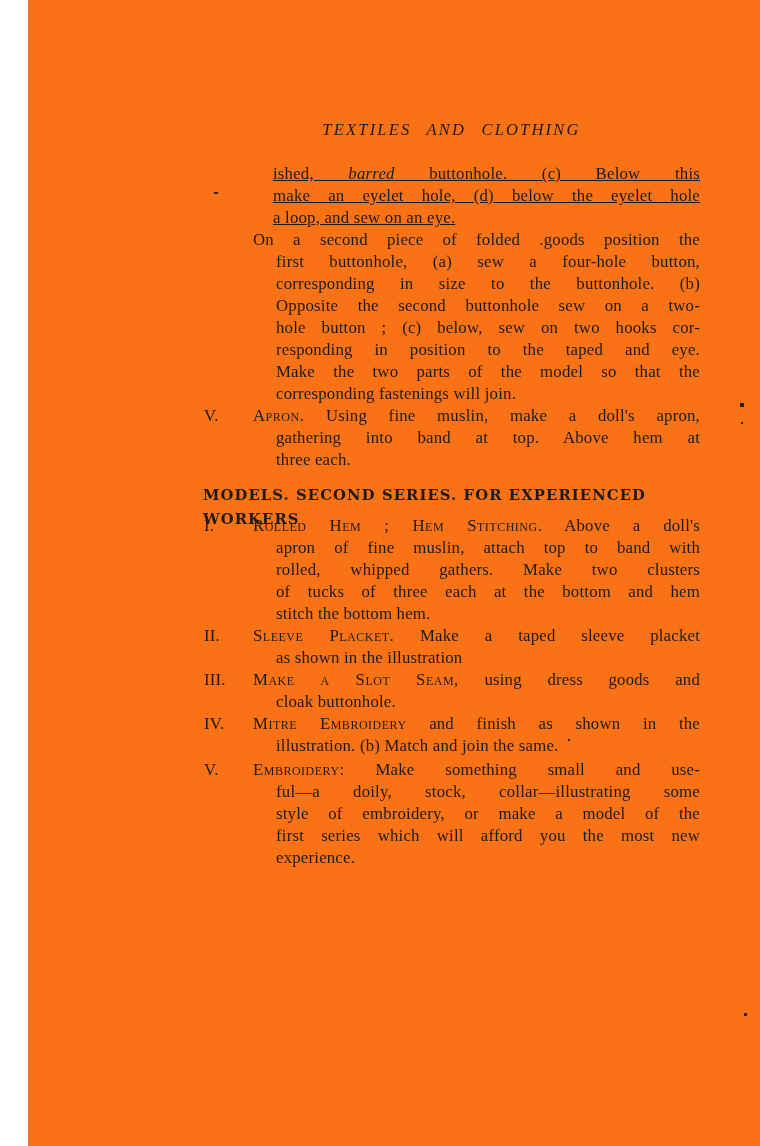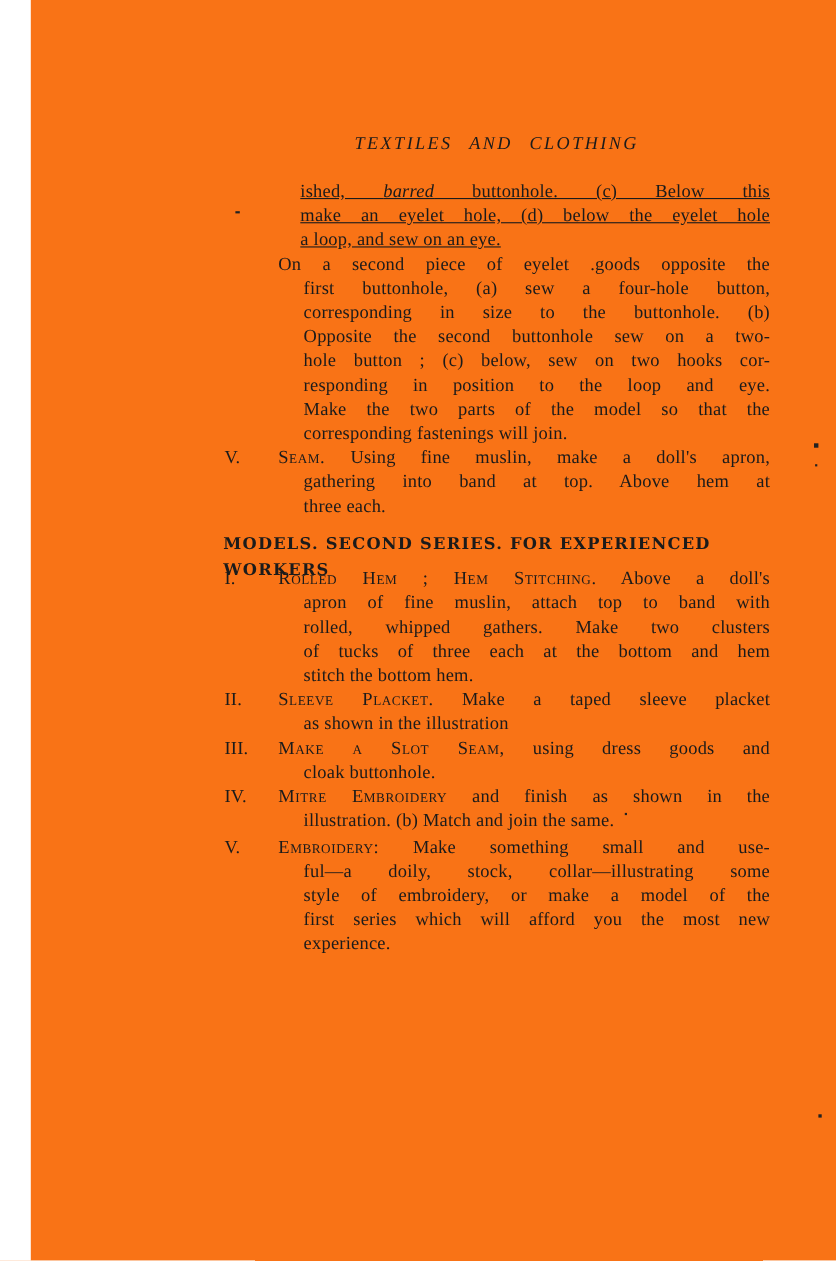--- a/index.html
+++ b/index.html
@@ -71,31 +71,31 @@
 <div class="sheet">
   <div class="running-header">TEXTILES AND CLOTHING</div>
 
   <div class="page-body">
       <div class="block">
         <div class="line frag j"><span>ished, </span><span class="it">barred</span><span> buttonhole. (c) Below this</span></div>
         <div class="line frag j"><span>make an eyelet hole, (d) below the eyelet hole</span></div>
         <div class="line frag"><span>a loop, and sew on an eye.</span></div>
       </div>
       <div class="block">
-        <div class="line lead j"><span>On a second piece of eyelet .goods opposite the</span></div>
+        <div class="line lead j"><span>On a second piece of folded .goods position the</span></div>
         <div class="line hang j"><span>first buttonhole, (a) sew a four-hole button,</span></div>
         <div class="line hang j"><span>corresponding in size to the buttonhole. (b)</span></div>
         <div class="line hang j"><span>Opposite the second buttonhole sew on a two-</span></div>
         <div class="line hang j"><span>hole button ; (c) below, sew on two hooks cor-</span></div>
-        <div class="line hang j"><span>responding in position to the loop and eye.</span></div>
+        <div class="line hang j"><span>responding in position to the taped and eye.</span></div>
         <div class="line hang j"><span>Make the two parts of the model so that the</span></div>
         <div class="line hang"><span>corresponding fastenings will join.</span></div>
       </div>
       <div class="block">
-        <div class="line lead j"><span class="numeral">V.</span><span class="sc">Seam.</span><span> Using fine muslin, make a doll's apron,</span></div>
+        <div class="line lead j"><span class="numeral">V.</span><span class="sc">Apron.</span><span> Using fine muslin, make a doll's apron,</span></div>
         <div class="line hang j"><span>gathering into band at top. Above hem at</span></div>
         <div class="line hang"><span>three each.</span></div>
       </div>
       <div class="section-heading">MODELS. SECOND SERIES. FOR EXPERIENCED WORKERS</div>
       <div class="block">
         <div class="line lead j"><span class="numeral">I.</span><span class="sc">Rolled Hem ; Hem Stitching.</span><span> Above a doll's</span></div>
         <div class="line hang j"><span>apron of fine muslin, attach top to band with</span></div>
         <div class="line hang j"><span>rolled, whipped gathers. Make two clusters</span></div>
         <div class="line hang j"><span>of tucks of three each at the bottom and hem</span></div>
         <div class="line hang"><span>stitch the bottom hem.</span></div>

